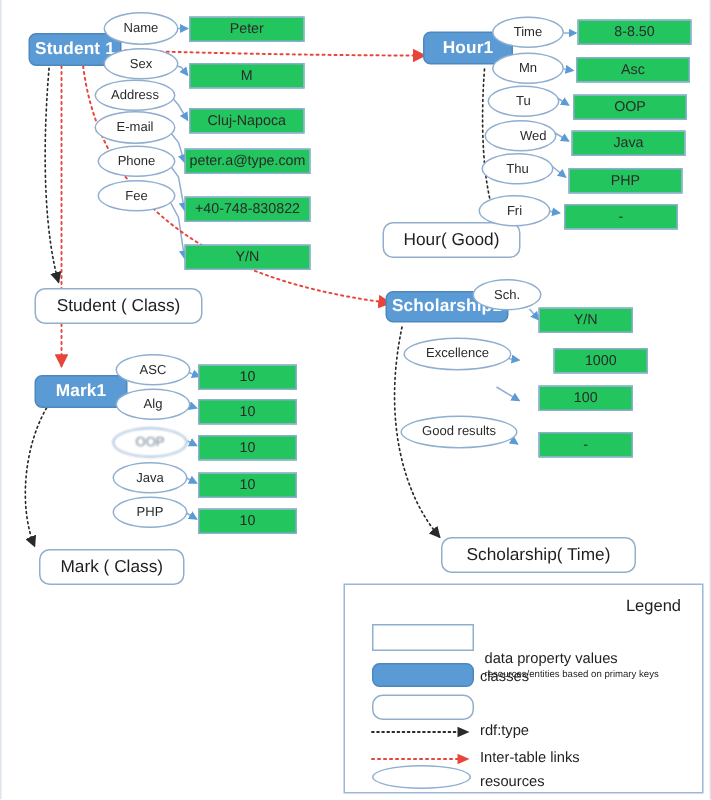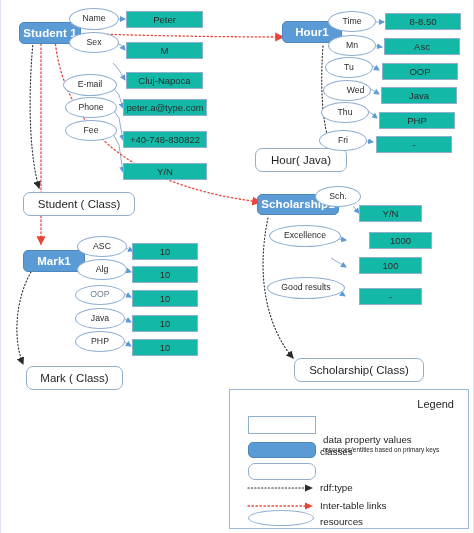--- a/index.html
+++ b/index.html
@@ -41,21 +41,21 @@
     border: 1px solid #4e87bb;
     border-radius: 5px;
     color: #ffffff;
     font-weight: bold;
     font-size: 11.5px;
     z-index: 5;
     letter-spacing: .1px;
   }
   
   .valbox {
-    background: #14b8a6;
+    background: #22c55e;
     border: 1px solid #8faed0;
     color: #2b2b2b;
     font-size: 9.5px;
     z-index: 4;
   }
   
   .classbox {
     background: #ffffff;
     border: 1.6px solid #93aec9;
     border-radius: 7px;
@@ -194,20 +194,21 @@
       <path d="M62,33 C150,36 230,37 282,37"></path>
       <path d="M54,40 C62,120 120,185 259,202"></path>
       <path d="M40,40 L40,244"></path>
     </g>
   </svg>
 
   <div class="node entity" style="left:18px; top:22px; width:62px; height:22px;">Student 1</div>
 
   <div class="node prop" style="left:68px; top:8px; width:50px; height:22px;">Name</div>
   <div class="node prop" style="left:68px; top:32px; width:50px; height:21px;">Sex</div>
+  <div class="node prop" style="left:62px; top:53px; width:54px; height:21px;">Address</div>
   <div class="node prop" style="left:62px; top:74px; width:54px; height:22px;">E-mail</div>
   <div class="node prop" style="left:64px; top:97px; width:52px; height:21px;">Phone</div>
   <div class="node prop" style="left:64px; top:120px; width:52px; height:21px;">Fee</div>
 
   <div class="node valbox" style="left:125px; top:11px; width:77px; height:17px;">Peter</div>
   <div class="node valbox" style="left:125px; top:42px; width:77px; height:17px;">M</div>
   <div class="node valbox" style="left:125px; top:72px; width:77px; height:17px;">Cluj-Napoca</div>
   <div class="node valbox" style="left:122px; top:99px; width:84px; height:17px;">peter.a@type.com</div>
   <div class="node valbox" style="left:122px; top:131px; width:84px; height:17px;">+40-748-830822</div>
   <div class="node valbox" style="left:122px; top:163px; width:84px; height:17px;">Y/N</div>
@@ -223,21 +224,21 @@
   <div class="node prop" style="left:320px; top:102px; width:48px; height:21px;">Thu</div>
   <div class="node prop" style="left:318px; top:130px; width:48px; height:21px;">Fri</div>
 
   <div class="node valbox" style="left:384px; top:13px; width:76px; height:17px;">8-8.50</div>
   <div class="node valbox" style="left:383px; top:38px; width:76px; height:17px;">Asc</div>
   <div class="node valbox" style="left:381px; top:63px; width:76px; height:17px;">OOP</div>
   <div class="node valbox" style="left:380px; top:87px; width:76px; height:17px;">Java</div>
   <div class="node valbox" style="left:378px; top:112px; width:76px; height:17px;">PHP</div>
   <div class="node valbox" style="left:375px; top:136px; width:76px; height:17px;">-</div>
 
-  <div class="node classbox" style="left:254px; top:148px; width:92px; height:24px;">Hour( Java)</div>
+  <div class="node classbox" style="left:254px; top:148px; width:92px; height:24px;">Hour( Good)</div>
 
   <div class="node entity" style="left:22px; top:250px; width:62px; height:22px;">Mark1</div>
 
   <div class="node prop" style="left:76px; top:236px; width:50px; height:21px;">ASC</div>
   <div class="node prop" style="left:76px; top:259px; width:50px; height:21px;">Alg</div>
   <div class="node prop blurry" style="left:74px; top:285px; width:50px; height:20px;">OOP</div>
   <div class="node prop" style="left:74px; top:308px; width:50px; height:21px;">Java</div>
   <div class="node prop" style="left:74px; top:331px; width:50px; height:21px;">PHP</div>
 
   <div class="node valbox" style="left:131px; top:243px; width:66px; height:17px;">10</div>
@@ -252,21 +253,21 @@
 
   <div class="node prop" style="left:314px; top:186px; width:46px; height:21px;">Sch.</div>
   <div class="node prop" style="left:268px; top:225px; width:72px; height:22px;">Excellence</div>
   <div class="node prop" style="left:266px; top:277px; width:78px; height:22px;">Good results</div>
 
   <div class="node valbox" style="left:358px; top:205px; width:63px; height:17px;">Y/N</div>
   <div class="node valbox" style="left:368px; top:232px; width:63px; height:17px;">1000</div>
   <div class="node valbox" style="left:358px; top:257px; width:63px; height:17px;">100</div>
   <div class="node valbox" style="left:358px; top:288px; width:63px; height:17px;">-</div>
 
-  <div class="node classbox" style="left:293px; top:358px; width:130px; height:24px;">Scholarship( Class)</div>
+  <div class="node classbox" style="left:293px; top:358px; width:130px; height:24px;">Scholarship( Time)</div>
 
   <div id="legend">
     <div class="legend-title">Legend</div>
 
     <div class="legend-swatch sw-value" style="left:18px; top:26px; width:68px; height:18px;"></div>
     <div class="legend-label big" style="left:93px; top:44px;">data property values</div>
 
     <div class="legend-swatch sw-entity" style="left:18px; top:52px; width:68px; height:16px;"></div>
     <div class="legend-label small" style="left:93px; top:56px;">resources/entities based on primary keys</div>
 

